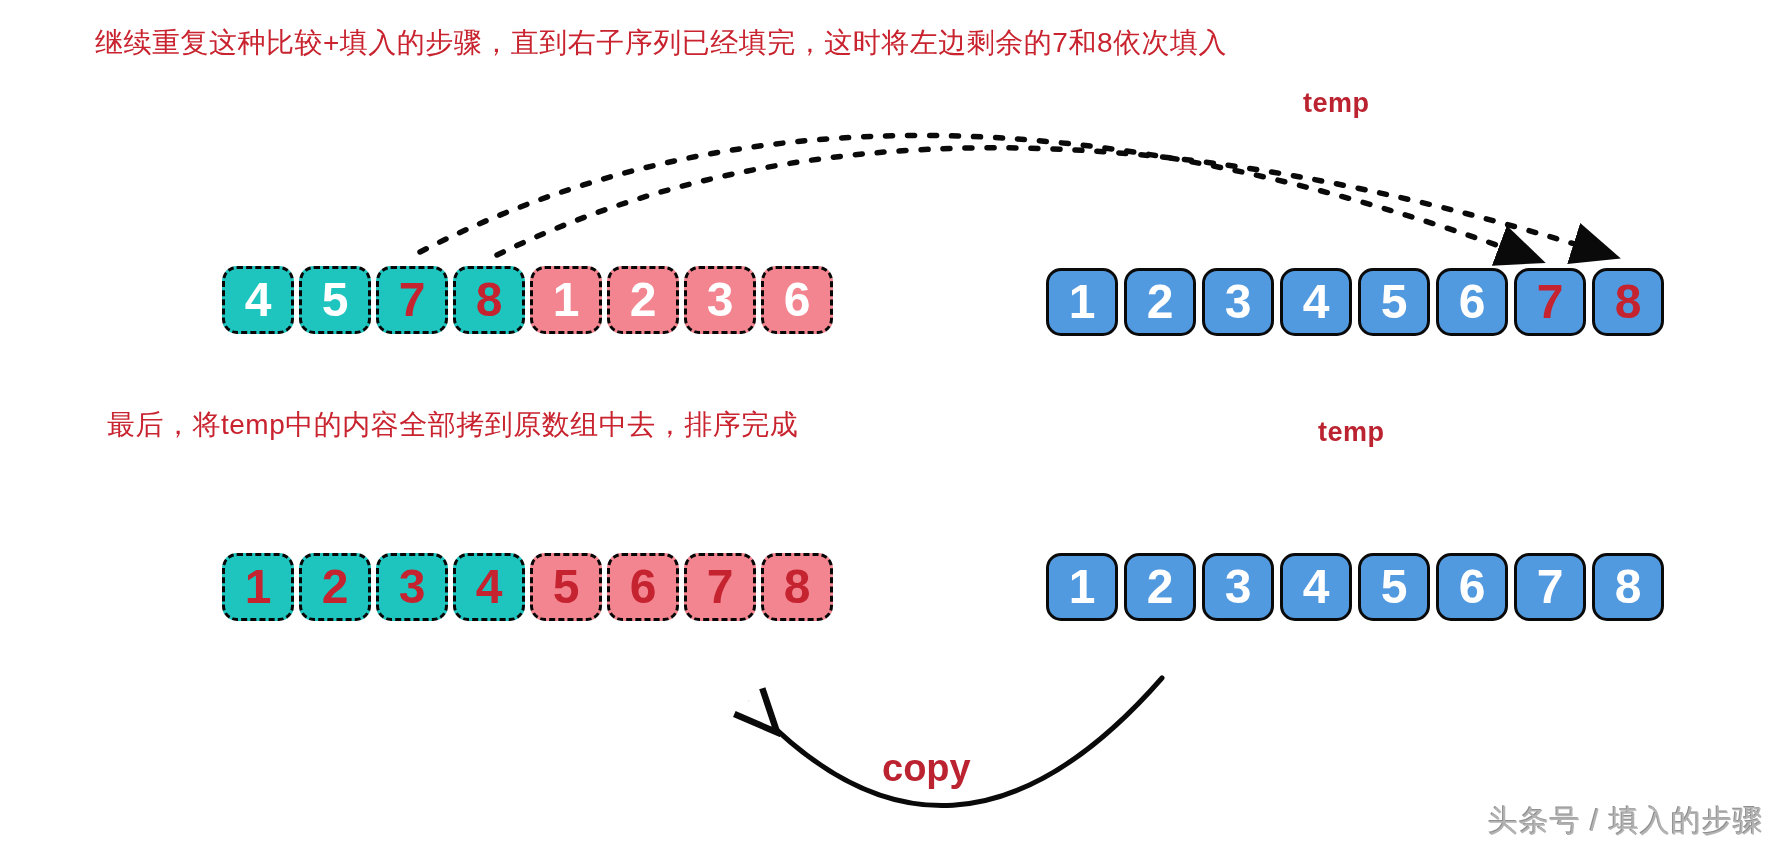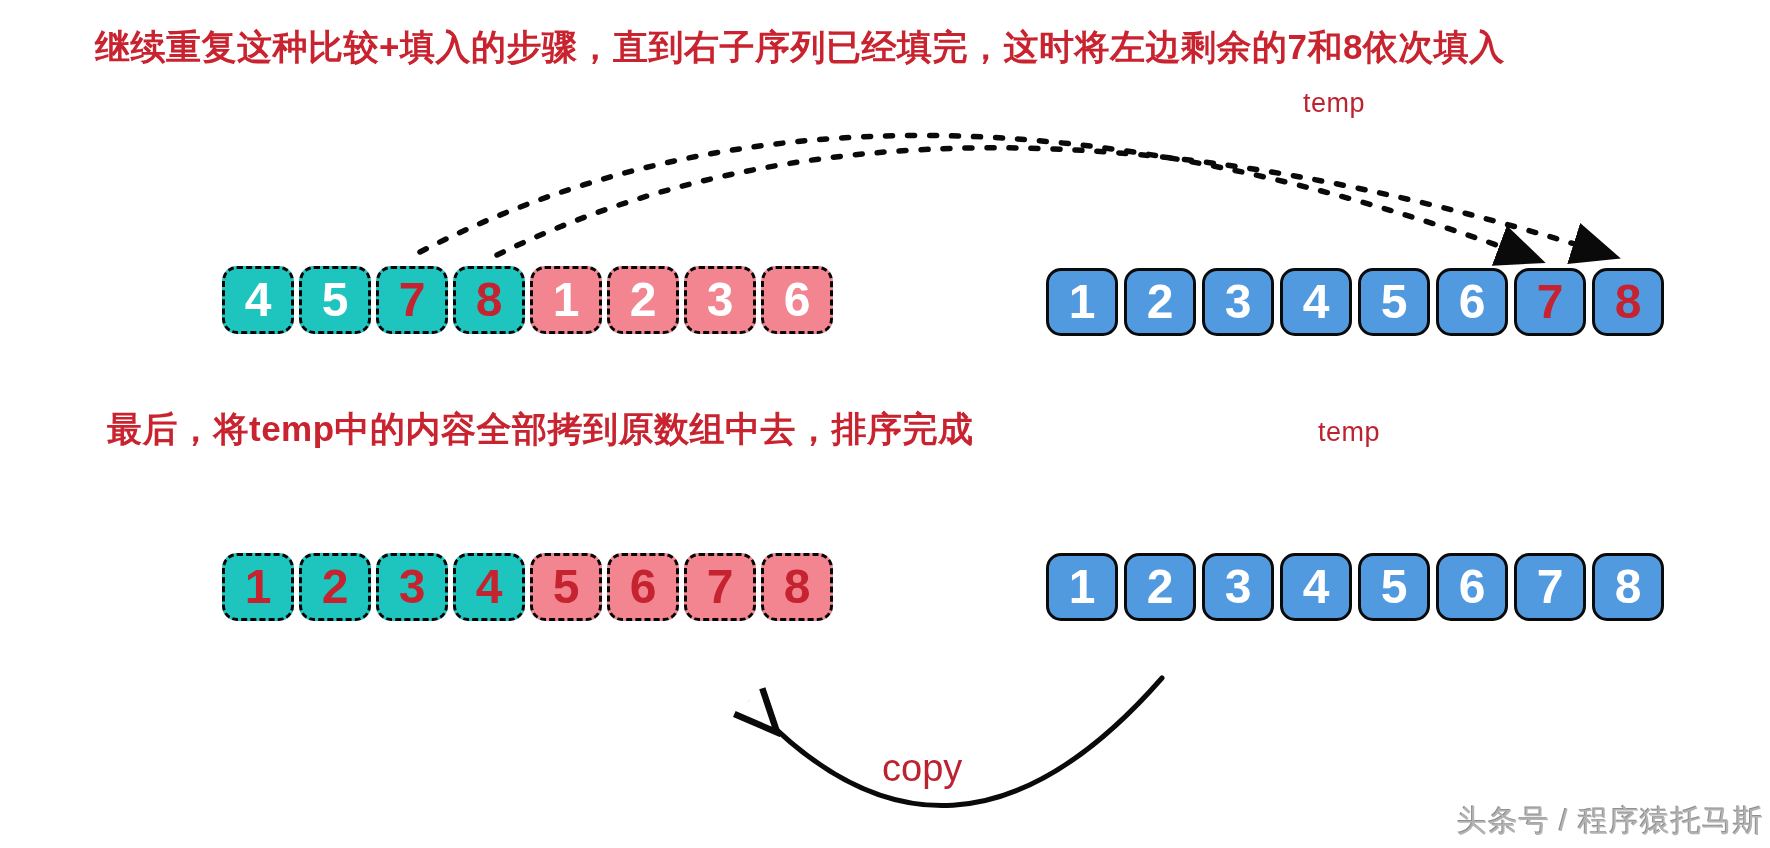--- a/index.html
+++ b/index.html
@@ -4,28 +4,28 @@
 <style>
   * { margin:0; padding:0; box-sizing:border-box; }
   html,body { background:#ffffff; }
   body { font-family:"Liberation Sans", sans-serif; }
   .canvas {
     position:relative; width:1770px; height:848px;
     background:var(--page_bg,#fff); overflow:hidden;
   }
   .heading {
     position:absolute; white-space:nowrap;
-    font-weight:bold; font-size:35px; letter-spacing:.5px;
+    font-weight:normal; font-size:28px; letter-spacing:.5px;
     color:var(--heading_red);
     text-align:center;
   }
   #heading-step { left:95px; top:24px; }
   #heading-final { left:107px; top:406px; }
   .temp-label {
-    position:absolute; font-weight:normal; font-size:27px;
+    position:absolute; font-weight:bold; font-size:27px;
     color:var(--label_red); letter-spacing:.5px;
   }
   #temp-top { left:1303px; top:88px; }
   #temp-bottom { left:1318px; top:417px; }
   .array { position:absolute; display:flex; }
   .gap5 { gap:5px; }
   .gap6 { gap:6px; }
   #array-row1-left  { left:222px; top:266px; }
   #array-row1-right { left:1046px; top:268px; }
   #array-row2-left  { left:222px; top:553px; }
@@ -37,21 +37,21 @@
   }
   .dashed .cell { border:3px dashed #060606; }
   .solid  .cell { border:3px solid #0a0a0a; }
   .bg-teal { background:var(--teal); }
   .bg-pink { background:var(--pink); }
   .bg-blue { background:var(--blue); }
   .fg-white { color:#ffffff; }
   .fg-red { color:var(--num_red); }
   .copy-label {
     position:absolute; left:882px; top:747px;
-    font-weight:normal; font-size:38px; color:var(--label_red);
+    font-weight:bold; font-size:38px; color:var(--label_red);
   }
   .watermark {
     position:absolute; right:6px; top:801px;
     font-size:30px; letter-spacing:1px;
     color:var(--watermark_gray);
     text-shadow:-1px -1px 0 #8f8f8f, 1px 1px 0 #ffffff;
   }
   .overlay { position:absolute; left:0; top:0; pointer-events:none; }
 </style>
 </head>
@@ -106,21 +106,21 @@
     <div class="cell bg-blue fg-white">3</div>
     <div class="cell bg-blue fg-white">4</div>
     <div class="cell bg-blue fg-white">5</div>
     <div class="cell bg-blue fg-white">6</div>
     <div class="cell bg-blue fg-white">7</div>
     <div class="cell bg-blue fg-white">8</div>
   </div>
 
   <div class="copy-label">copy</div>
 
-  <div class="watermark">头条号 / 程序猿托马斯</div>
+  <div class="watermark">头条号 / 填入的步骤</div>
 
   <svg class="overlay" width="1770" height="848" viewBox="0 0 1770 848">
     <defs>
       <marker id="mFill" markerWidth="9" markerHeight="9" refX="7.5" refY="4.5" orient="auto">
         <path d="M0,0.6 L9,4.5 L0,8.4 Z" fill="#0a0a0a"></path>
       </marker>
       <marker id="mOpen" markerWidth="11" markerHeight="10" refX="9" refY="5" orient="auto">
         <path d="M9.5,1.2 L1,5 L9.5,8.8" fill="#ffffff" stroke="#0a0a0a" stroke-width="1.3"></path>
       </marker>
     </defs>

